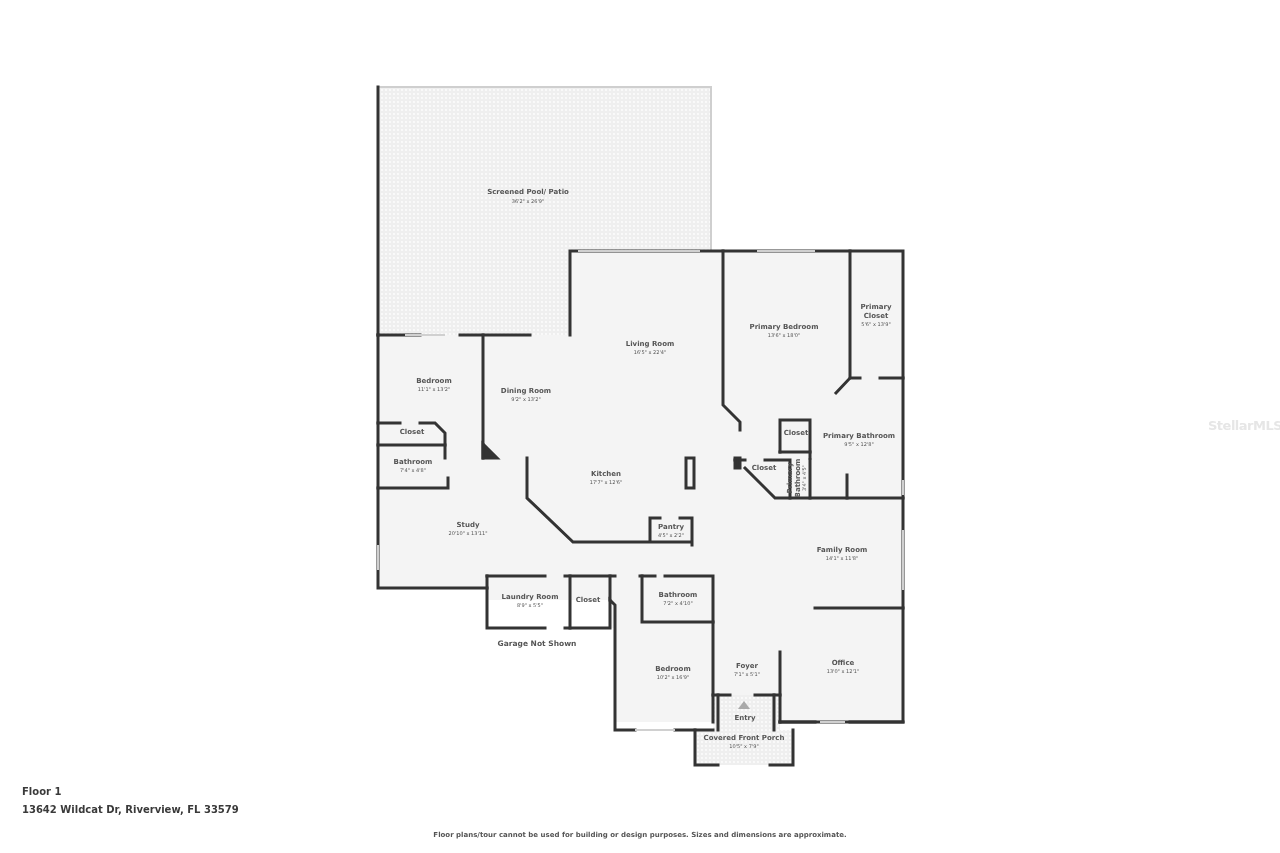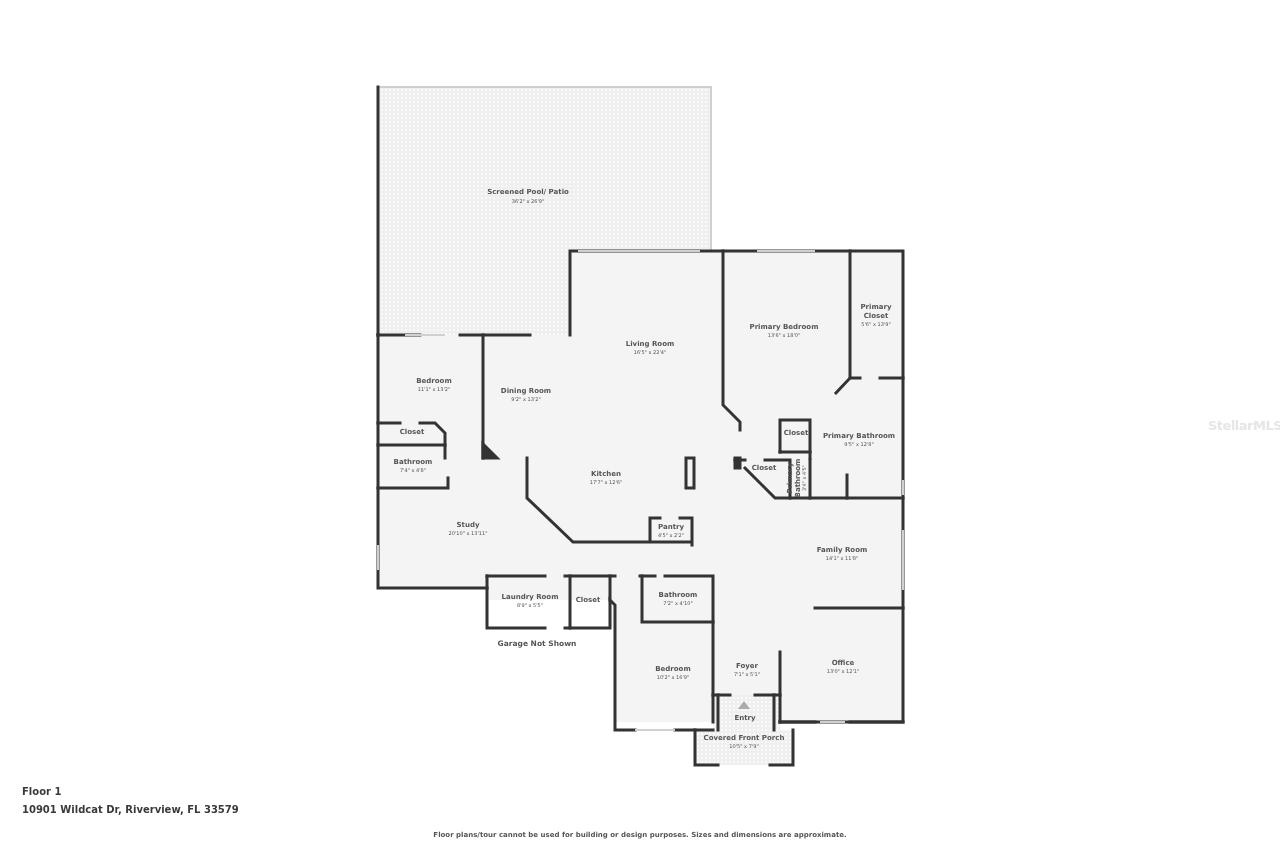--- a/index.html
+++ b/index.html
@@ -161,15 +161,15 @@
     <text class="room-name" x="745" y="720">Entry</text>
 
     <text class="room-name" x="744" y="740">Covered Front Porch</text>
     <text class="room-dim" x="744" y="748">10'5" x 7'9"</text>
 
     <text class="note" x="537" y="646">Garage Not Shown</text>
   </g>
 </svg>
 
 <div class="watermark">StellarMLS</div>
-<div class="footer-address">10901 Wildcat Dr, Riverview, FL 33579</div>
+<div class="footer-address">13642 Wildcat Dr, Riverview, FL 33579</div>
 <div class="footer-floor">Floor 1</div>
 <div class="footer-disclaimer">Floor plans/tour cannot be used for building or design purposes. Sizes and dimensions are approximate.</div>
 
 </body></html>

